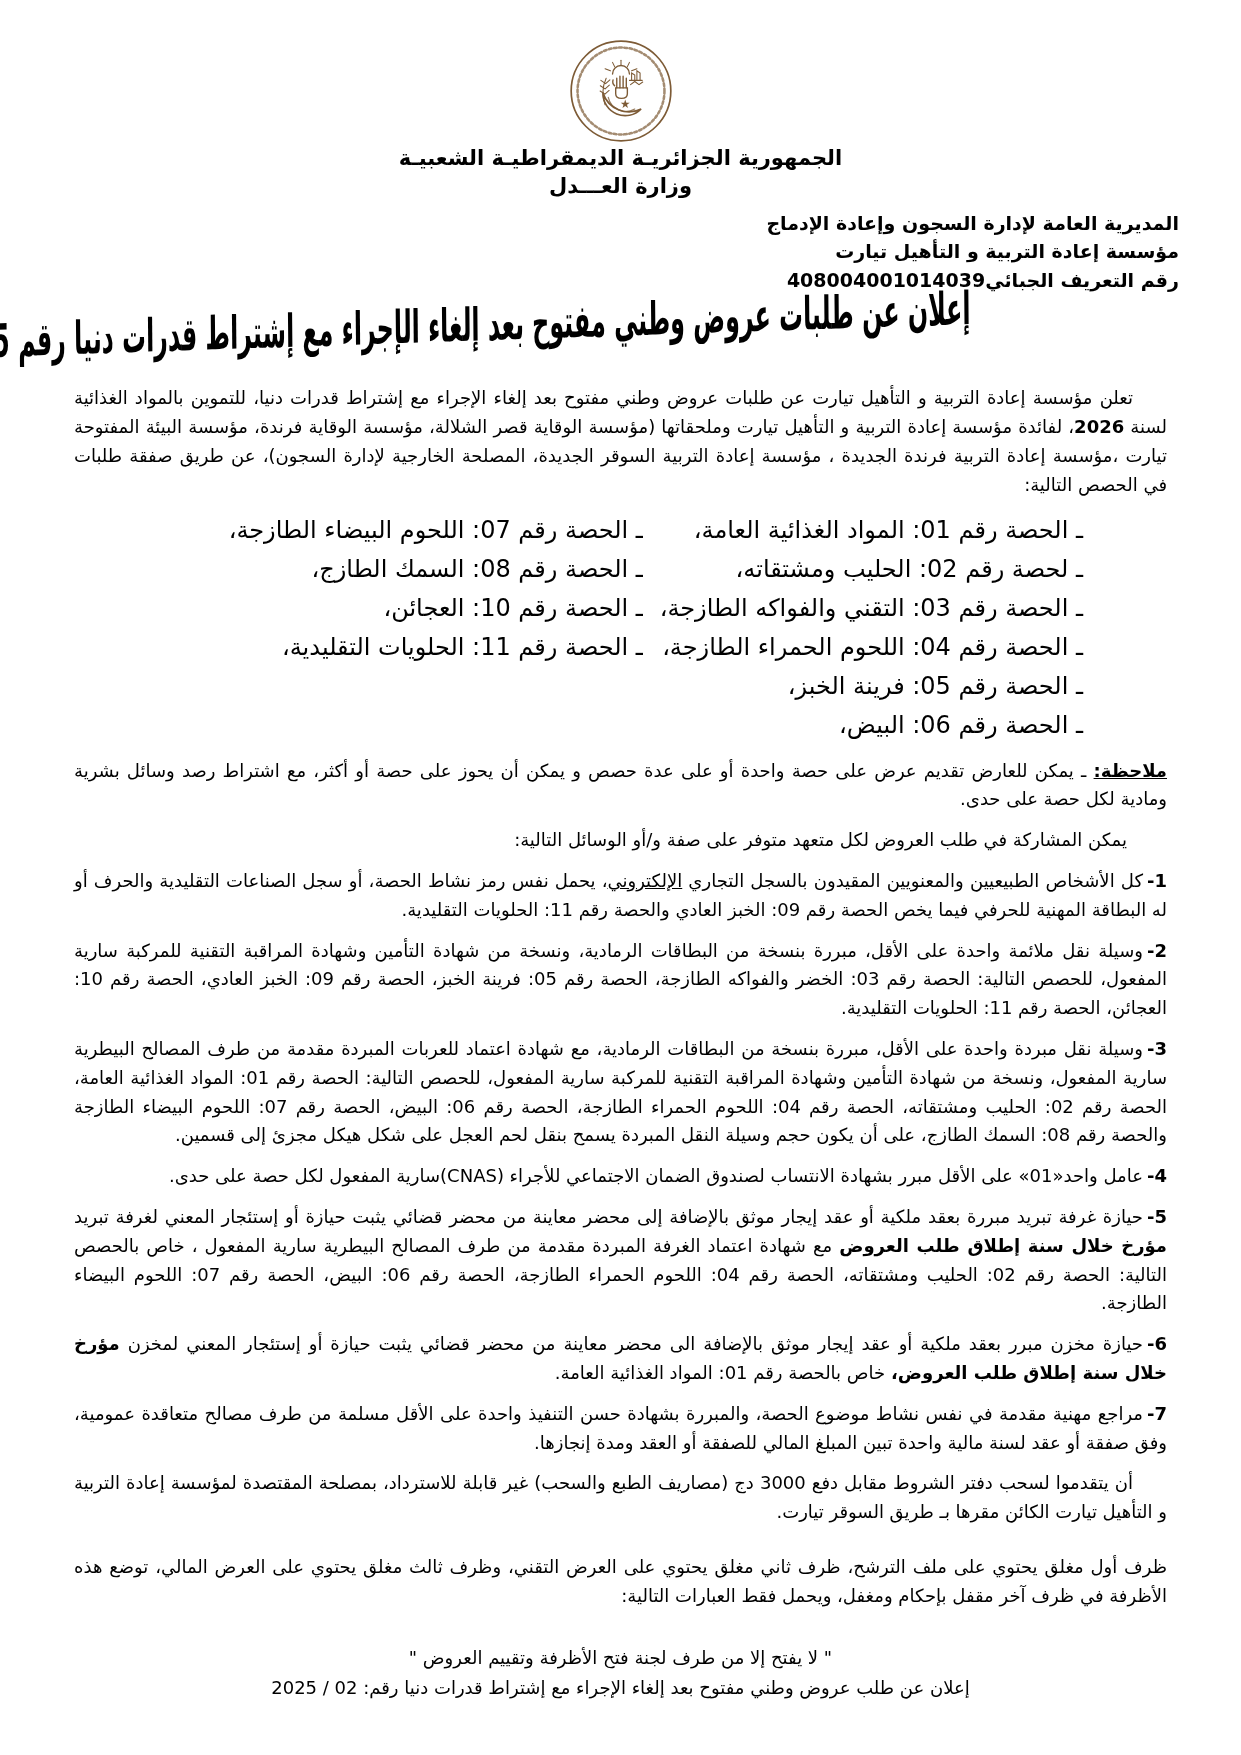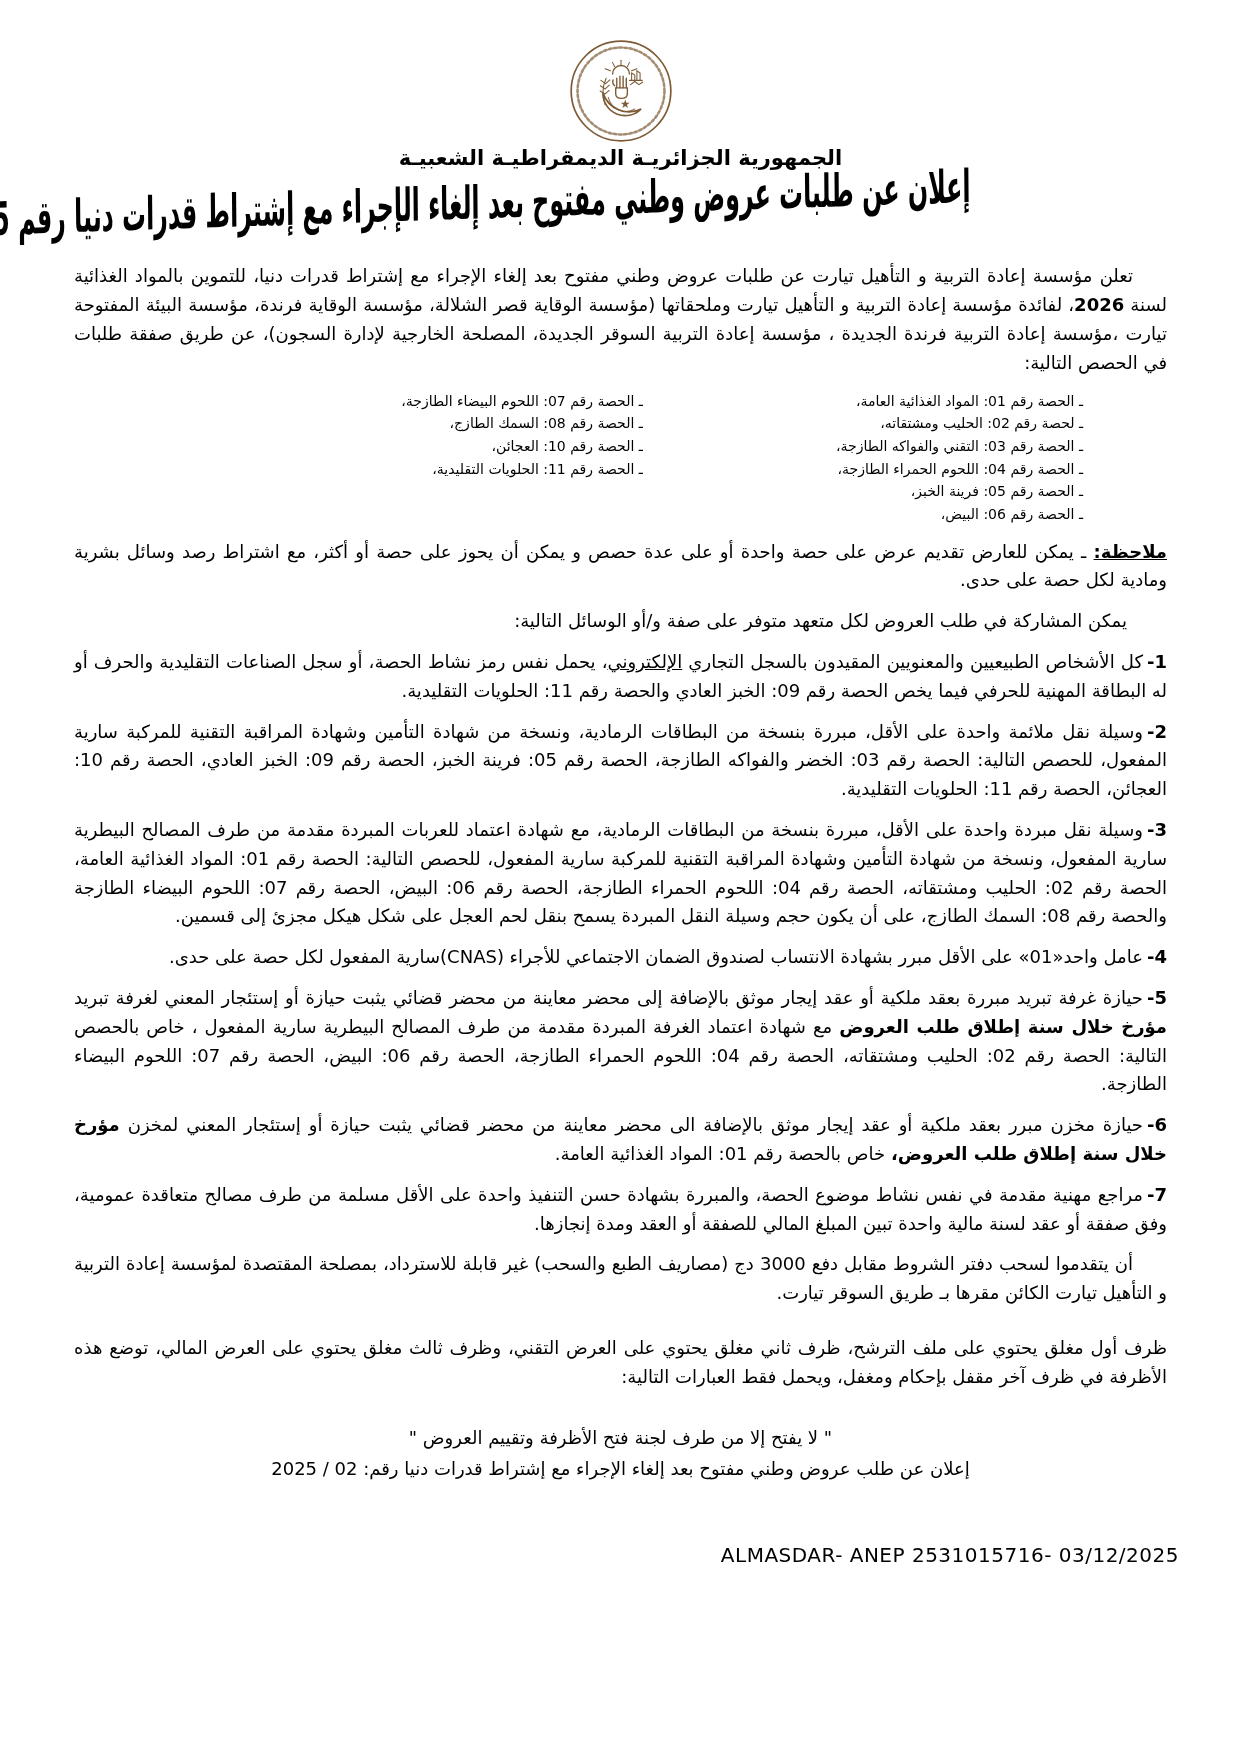--- a/index.html
+++ b/index.html
@@ -24,21 +24,21 @@
   }
   
   .body{font-size:18px;line-height:1.6;text-align:justify;margin:12px;}
   .indent{text-indent:34px;}
   .part-line{text-indent:40px;text-align:right;}
   .b{font-weight:bold;}
   .u{text-decoration:underline;}
   .num{font-weight:bold;margin-left:4px;}
   
   .lots{display:flex;margin:10px 0 4px 0;}
-  .lots-col{box-sizing:border-box;font-size:14px;line-height:1.62;}
+  .lots-col{box-sizing:border-box;font-size:24px;line-height:1.62;}
   .lots-col.right{width:48%;padding-left:10px;padding-right:0;}
   .lots-col.right .lot{padding-right:96px;}
   .lots-col.left{width:52%;}
   .lot{white-space:nowrap;}
   
   .closing{text-align:center;font-size:18px;line-height:1.7;margin-top:32px;}
   .anep{direction:ltr;text-align:right;font-size:20px;margin-top:58px;letter-spacing:.5px;}
 </style>
 </head>
 <body>
@@ -70,21 +70,27 @@
         <path d="M60 40 v-7 l3 2 v5 M65 40 v-9 l3 2 v7 M58 40 h12"></path>
         <path d="M59 44 l4 -3 4 3 3.5 -2.5"></path>
       </g>
       <path d="M33 52 a21 21 0 0 0 36 15 a26 26 0 0 1 -36 -15" stroke-width="1.6"></path>
       <path d="M38 56 a17 17 0 0 0 25 11" stroke-width="1.1" opacity=".8"></path>
     </g>
     <text x="54" y="66" font-size="11" fill="#7d5b36" text-anchor="middle">★</text>
   </svg>
 
   <div class="hline">الجمهورية الجزائريـة الديمقراطيـة الشعبيـة</div>
+  <div class="hline">وزارة العـــدل</div>
 
+  <div class="hdr-right">
+    <div>المديرية العامة لإدارة السجون وإعادة الإدماج</div>
+    <div>مؤسسة إعادة التربية و التأهيل تيارت</div>
+    <div><span>رقم التعريف الجبائي</span><span>408004001014039</span></div>
+  </div>
 
   <div class="title-wrap">
     <span class="title-inner">إعلان عن طلبات عروض وطني مفتوح بعد إلغاء الإجراء مع إشتراط قدرات دنيا رقم 02/2025</span>
   </div>
 
   <p class="body indent"><span>تعلن مؤسسة إعادة التربية و التأهيل تيارت عن طلبات عروض وطني مفتوح بعد إلغاء الإجراء مع إشتراط قدرات دنيا، للتموين بالمواد الغذائية لسنة </span><span class="b">2026</span><span>، لفائدة مؤسسة إعادة التربية و التأهيل تيارت وملحقاتها (مؤسسة الوقاية قصر الشلالة، مؤسسة الوقاية فرندة، مؤسسة البيئة المفتوحة تيارت ،مؤسسة إعادة التربية فرندة الجديدة ، مؤسسة إعادة التربية السوقر الجديدة، المصلحة الخارجية لإدارة السجون)، عن طريق صفقة طلبات في الحصص التالية:</span></p>
 
   <div class="lots">
     <div class="lots-col right">
       <div class="lot">ـ الحصة رقم 01: المواد الغذائية العامة،</div>

